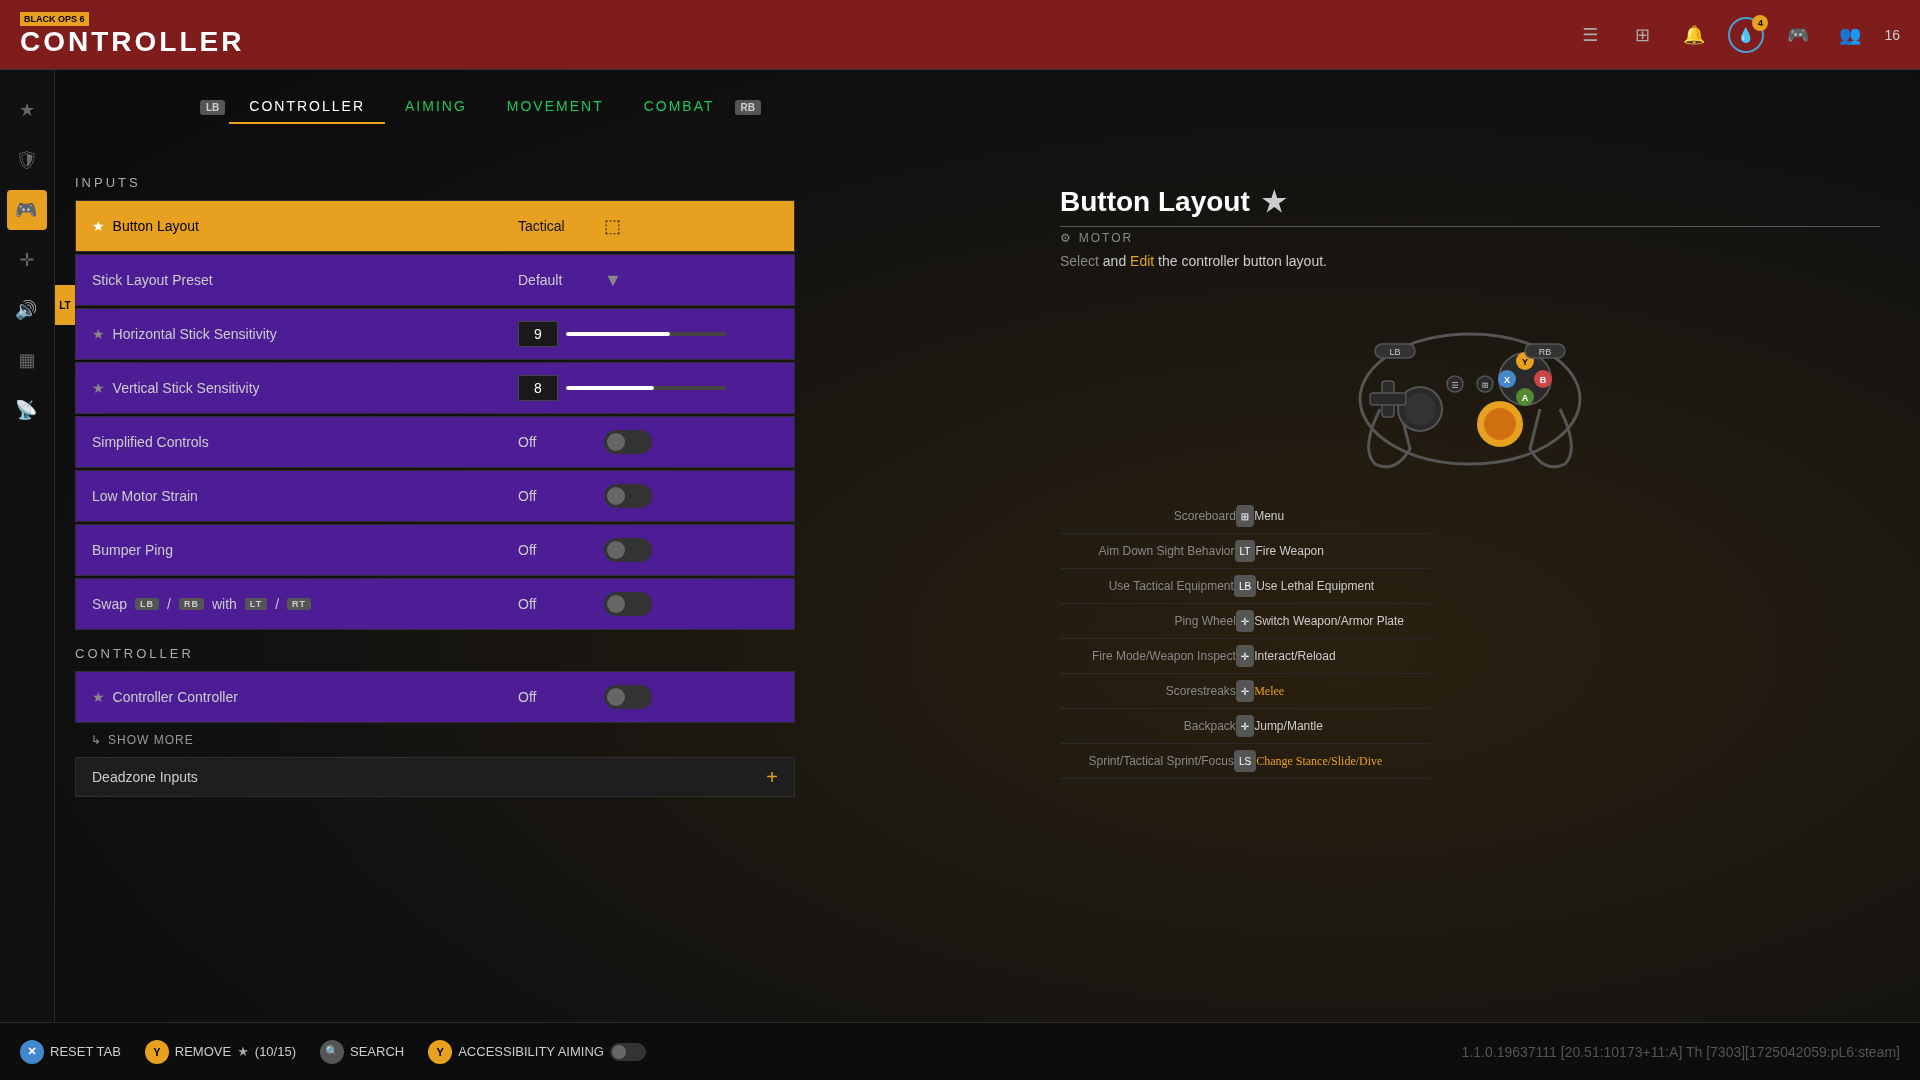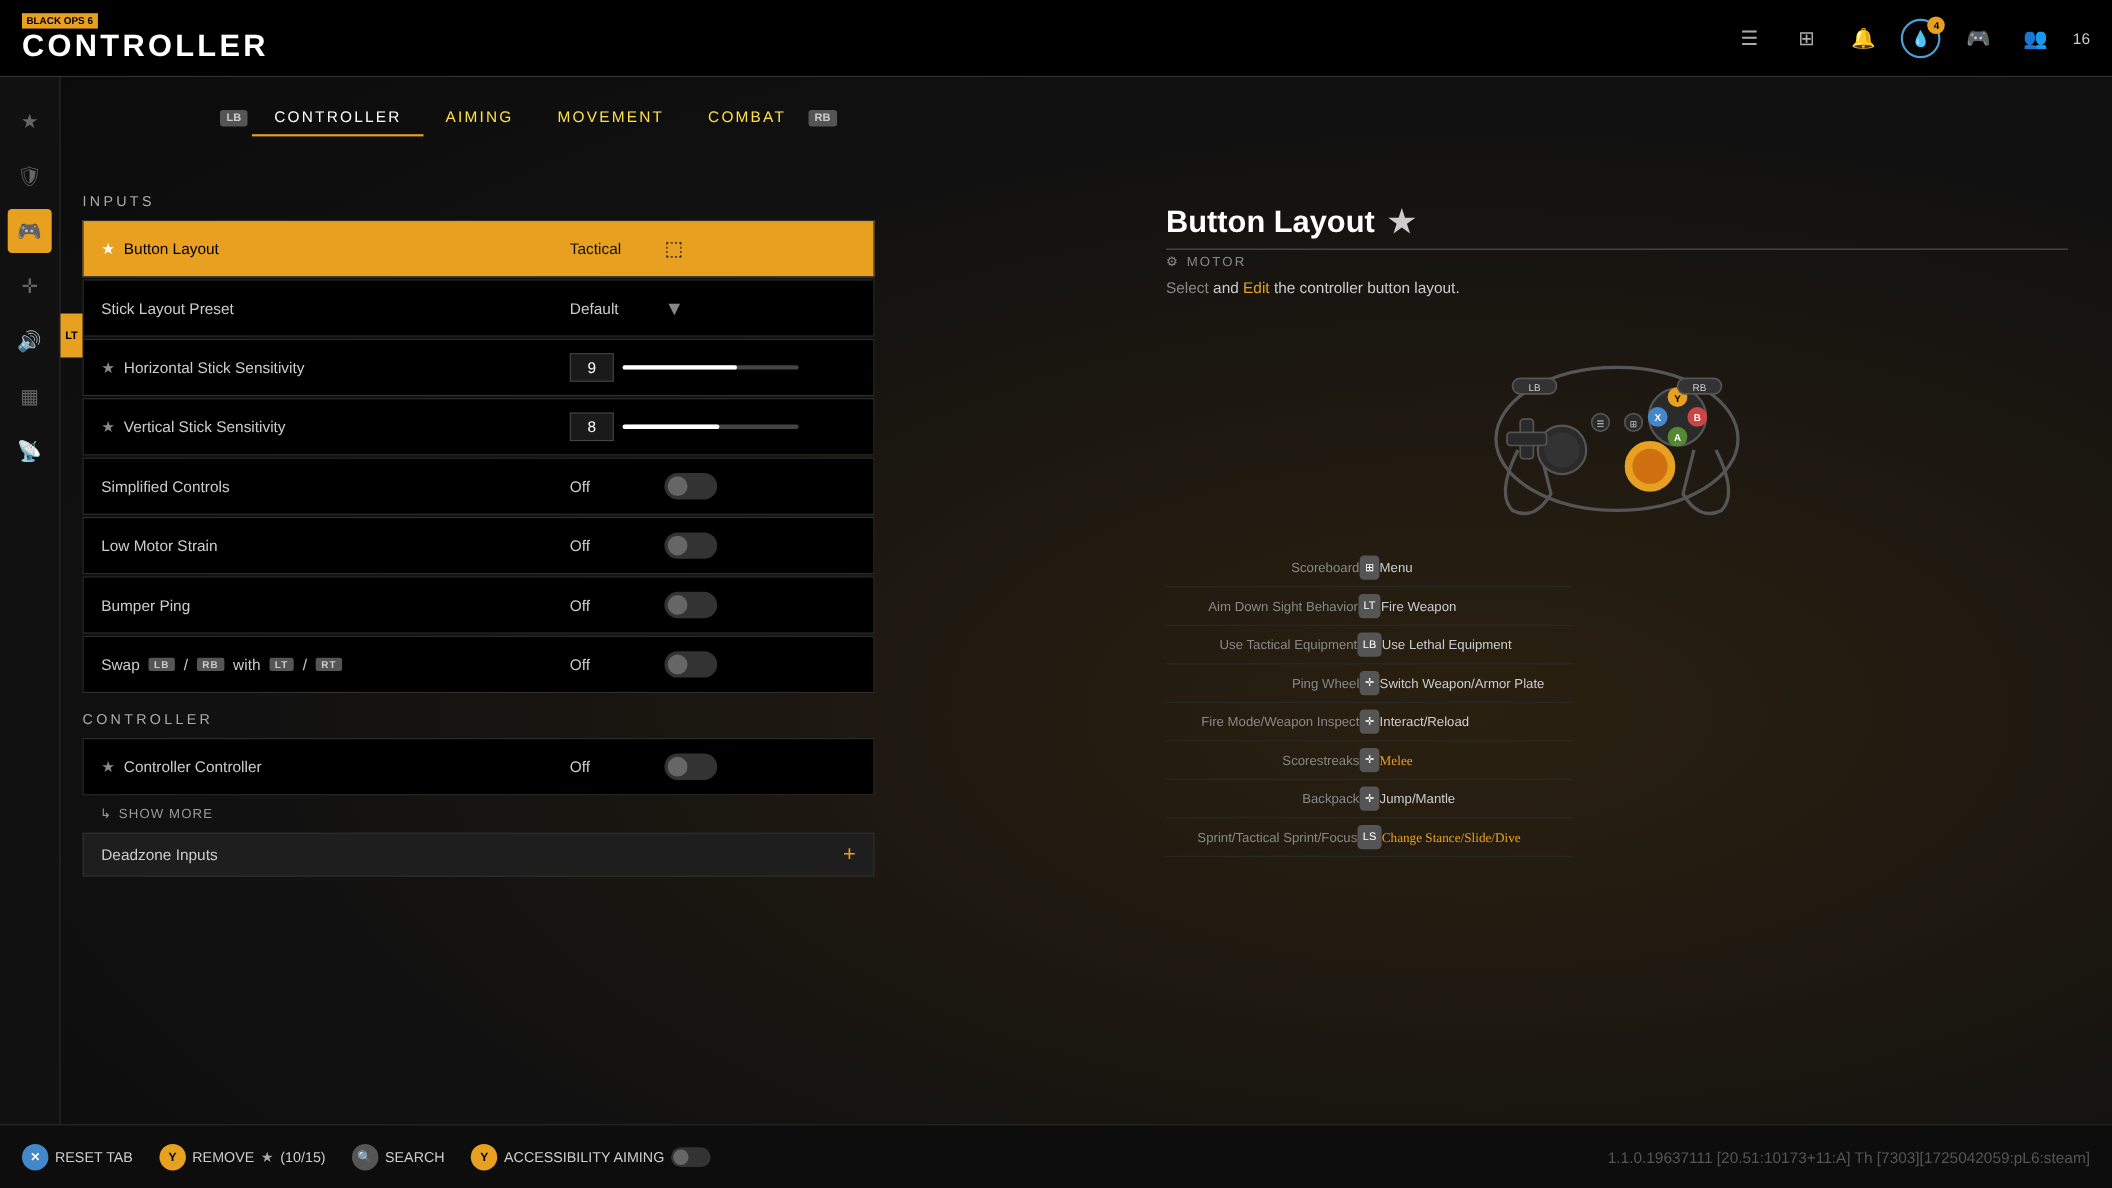--- a/index.html
+++ b/index.html
@@ -27,21 +27,21 @@
       z-index: 1;
       width: 100%;
       height: 100%;
     }
 
     
     .top-bar {
       display: flex;
       align-items: center;
       justify-content: space-between;
-      background: #000000;
+      background: #7f1d1d;
       padding: 0 20px;
       height: 70px;
       border-bottom: 1px solid #333;
       gap: 27px;
     }
 
     .logo-area {
       display: flex;
       flex-direction: column;
     }
@@ -135,21 +135,21 @@
       padding: 2px 6px;
       border-radius: 3px;
       margin-right: 4px;
     }
 
     .nav-tab {
       padding: 8px 20px;
       font-size: 14px;
       letter-spacing: 2px;
       text-transform: uppercase;
-      color: #fde047;
+      color: #22c55e;
       cursor: pointer;
       border-bottom: 2px solid transparent;
     }
 
     .nav-tab.active {
       color: #fff;
       border-bottom: 2px solid #e8a020;
     }
 
     
@@ -221,21 +221,21 @@
 
     .settings-list {
       display: flex;
       flex-direction: column;
       gap: 2px;
     }
 
     .setting-row {
       display: flex;
       align-items: center;
-      background: #000000;
+      background: #4c1d95;
       height: 52px;
       padding: 0 16px;
       border: 1px solid #2f2f2f;
     }
 
     .setting-row.active-row {
       background: #e8a020;
       color: #000;
     }
 

